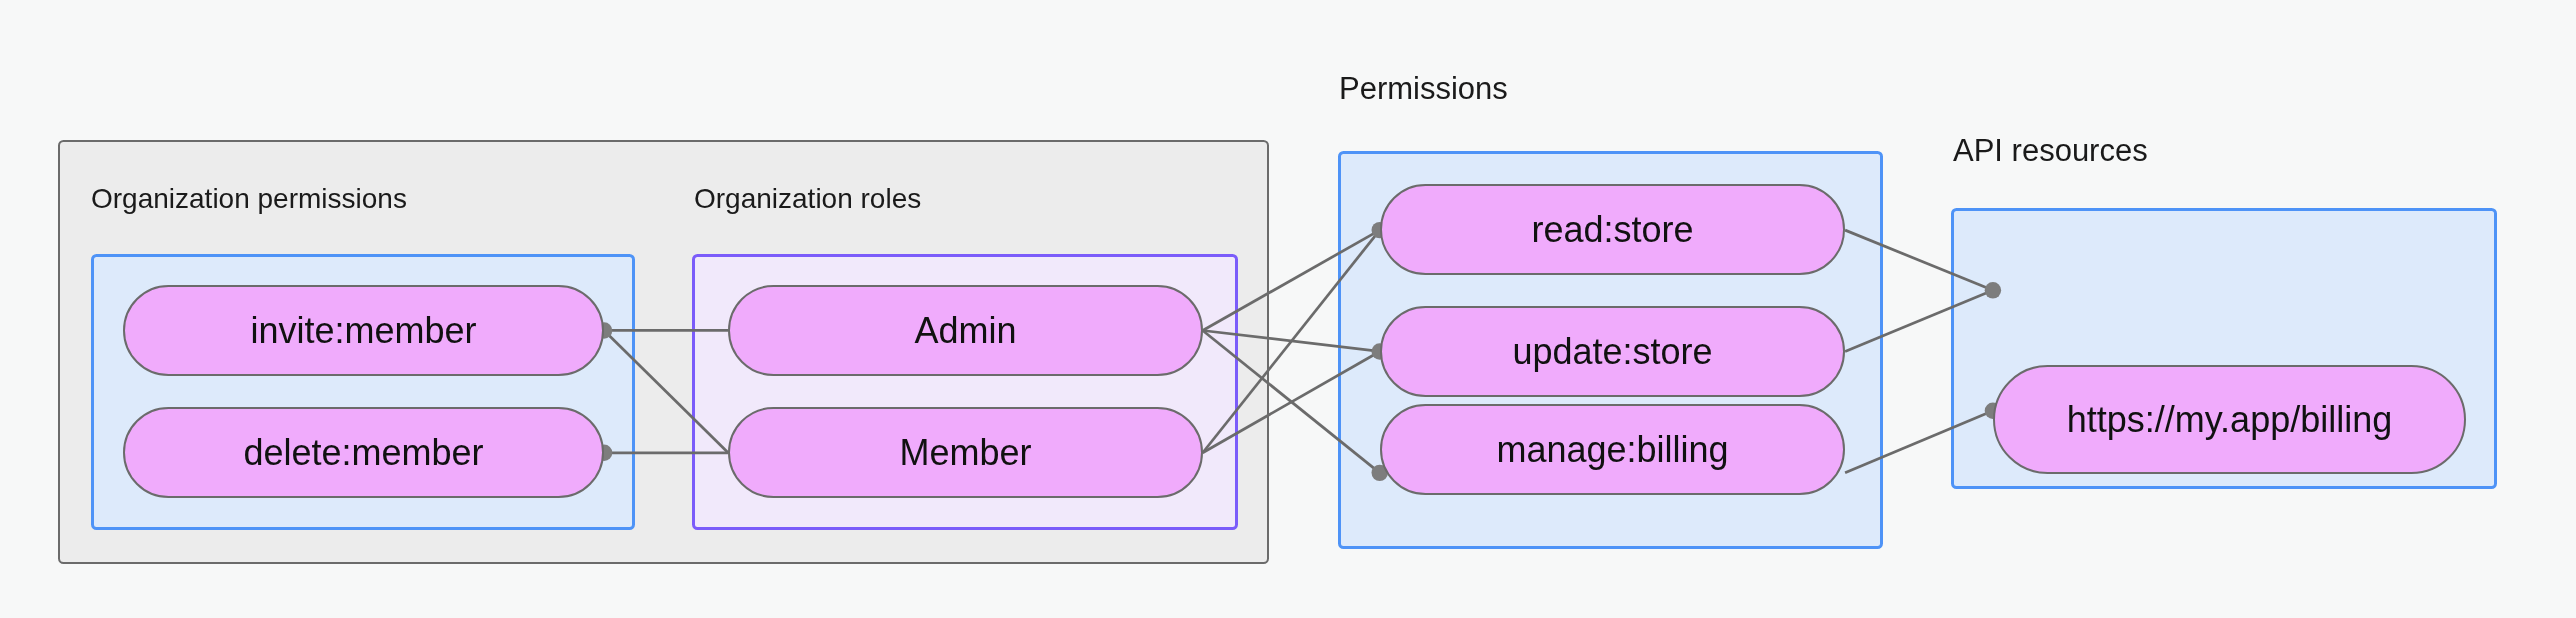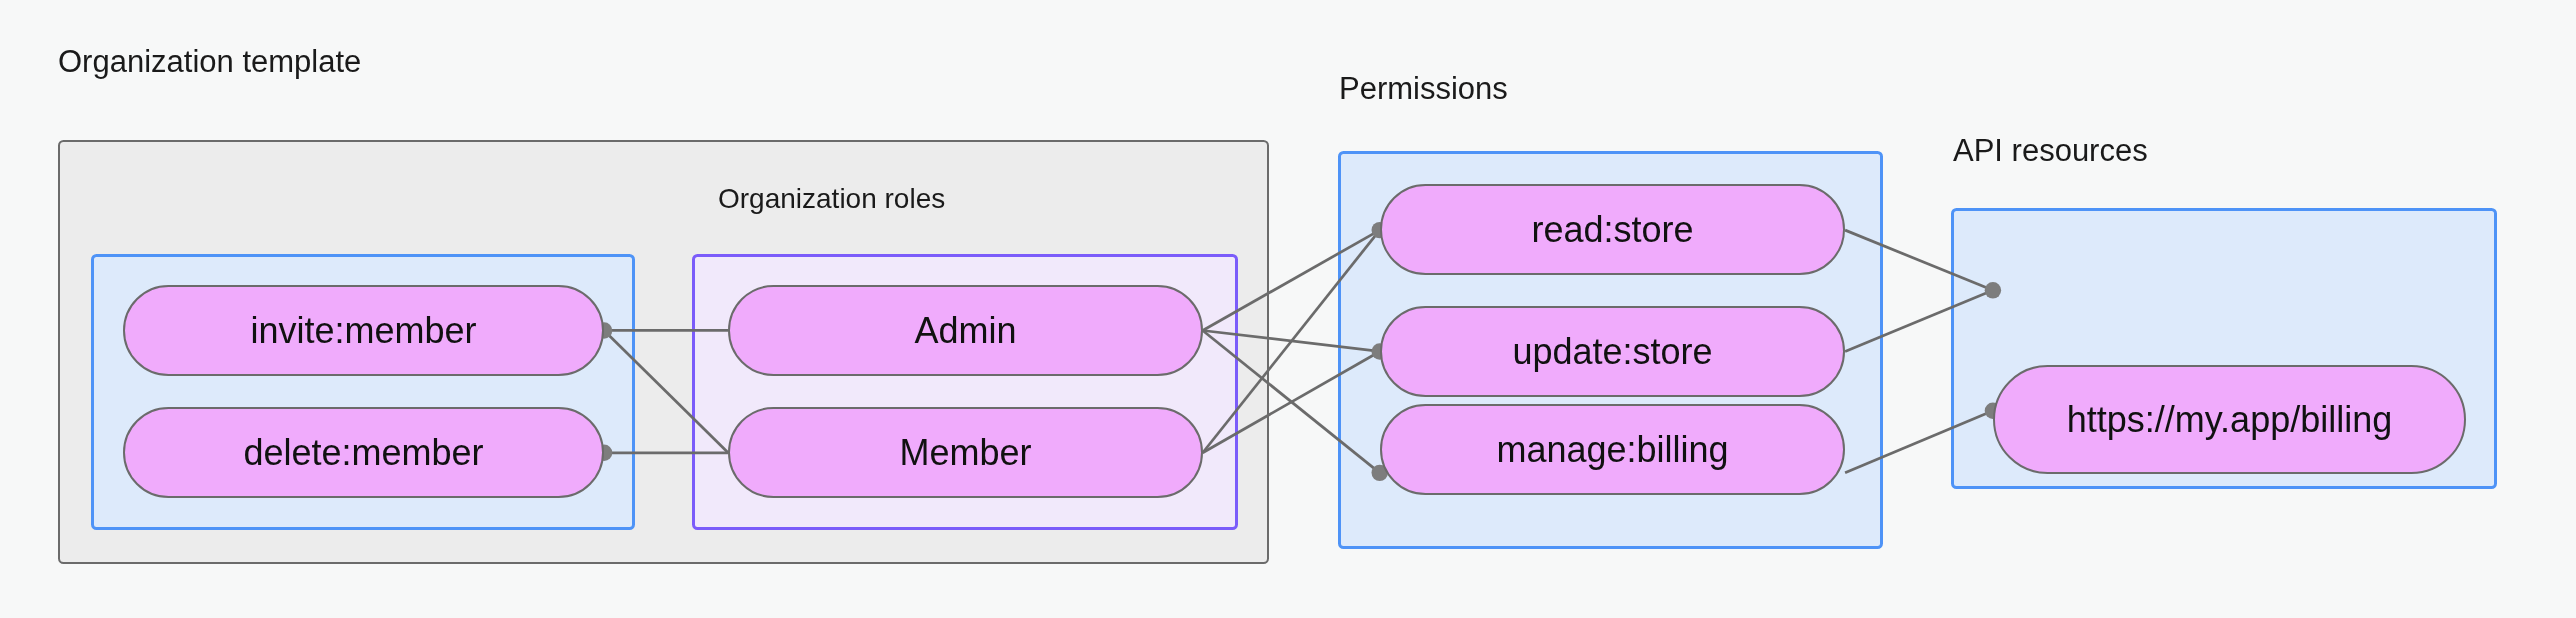--- a/index.html
+++ b/index.html
@@ -70,30 +70,30 @@
     pointer-events:none;
   }
   #edges line{stroke:#6b6b6b;stroke-width:3;}
   #edges circle{fill:#7d7d7d;}
 </style>
 </head>
 <body>
 
 <div id="stage">
 
-  <div class="group-label" style="left:58px;top:46px;">Organization template</div>
 
   <div class="group-label" style="left:1339px;top:73px;">Permissions</div>
 
   <div class="group-label" style="left:1953px;top:135px;">API resources</div>
 
   <div class="box box-outer" style="left:58px;top:140px;width:1211px;height:424px;"></div>
 
+  <div class="sub-label" style="left:91px;top:185px;">Organization permissions</div>
 
-  <div class="sub-label" style="left:694px;top:185px;margin-left:24px;">Organization roles</div>
+  <div class="sub-label" style="left:694px;top:185px;">Organization roles</div>
 
   <div class="box box-blue" style="left:91px;top:254px;width:544px;height:276px;"></div>
 
   <div class="box box-purple" style="left:692px;top:254px;width:546px;height:276px;"></div>
 
   <div class="box box-blue" style="left:1338px;top:151px;width:545px;height:398px;"></div>
 
   <div class="box box-blue" style="left:1951px;top:208px;width:546px;height:281px;"></div>
 
   <svg id="edges" viewBox="0 0 2823 678">

